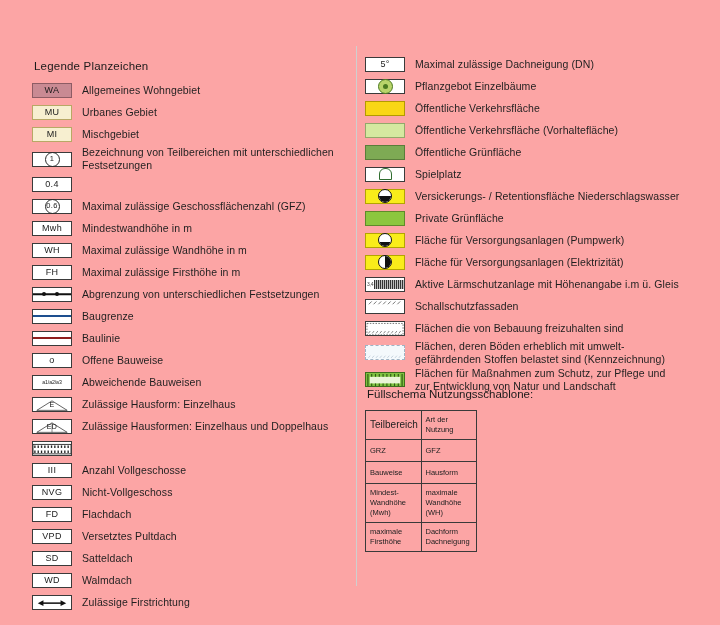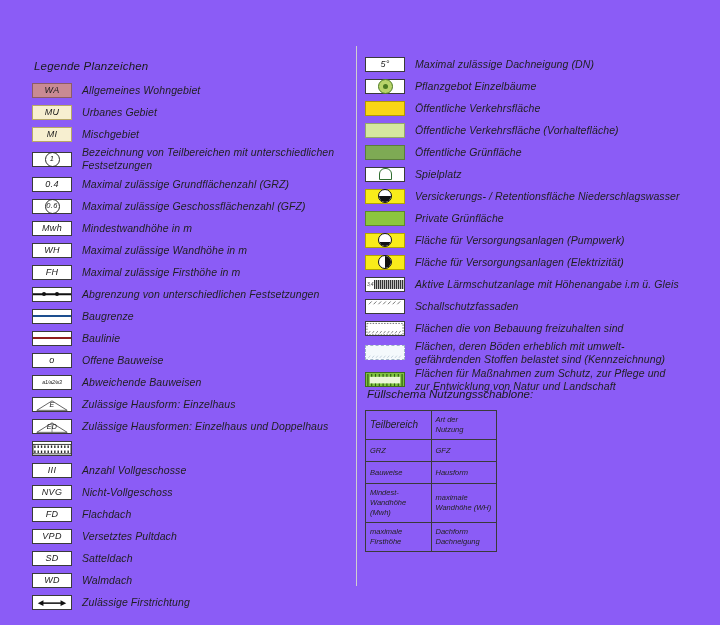--- a/index.html
+++ b/index.html
@@ -11,22 +11,21 @@
     width: 720px;
     height: 625px;
     font-family: "Liberation Sans", sans-serif;
     color: #1a1a1a;
     overflow: hidden;
     position: relative;
   }
   #page {
     position: absolute;
     inset: 0;
-    background: #8b5cf6;
-    font-style: italic;
+    background: #fca5a5;
   }
   .col {
     position: absolute;
     top: 0;
   }
   #left-col  { left: 32px;  top: 60px;  width: 320px; }
   #right-col { left: 365px; top: 54px;  width: 340px; }
 
   #divider {
     position: absolute;
@@ -258,21 +257,21 @@
     top: 388px;
     width: 300px;
   }
   #fuell .fs-title {
     font-size: 11.5px;
     margin: 0 0 10px 2px;
     color: #1a1a1a;
   }
   table.fs {
     border-collapse: collapse;
-    width: 132px;
+    width: 112px;
     table-layout: fixed;
   }
   table.fs td {
     border: 1px solid #3a3a3a;
     vertical-align: middle;
     padding: 4px 4px;
     font-size: 7.5px;
     line-height: 10px;
     color: #222;
     height: 22px;
@@ -329,21 +328,20 @@
       </div>
       <div class="lbl">Bezeichnung von Teilbereichen mit unterschiedlichen Festsetzungen</div>
     </div>
 
     <div class="row">
       <div class="sym">
         <div class="box">
             <span>0.4</span>
           </div>
       </div>
-      <div class="lbl">Maximal zulässige Grundflächenzahl (GRZ)</div>
     </div>
 
     <div class="row">
       <div class="sym">
         <div class="box">
             <span class="circnum">0.6</span>
           </div>
       </div>
       <div class="lbl">Maximal zulässige Geschossflächenzahl (GFZ)</div>
     </div>

